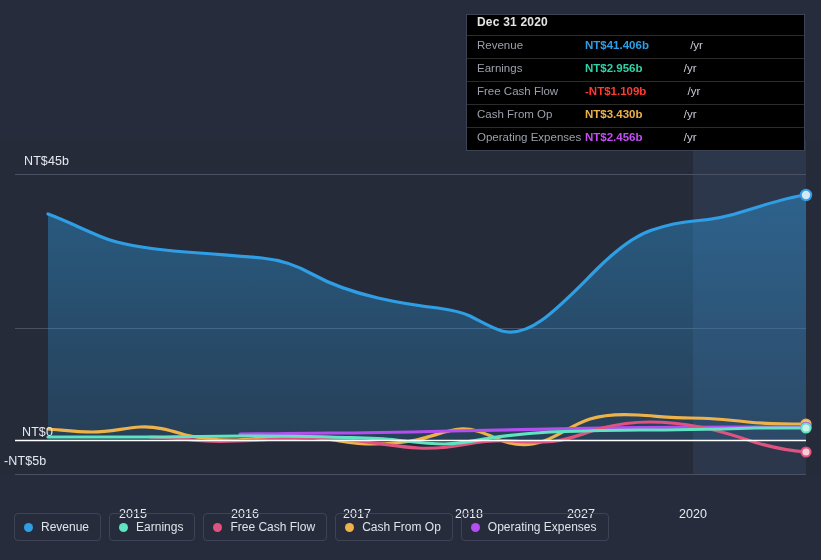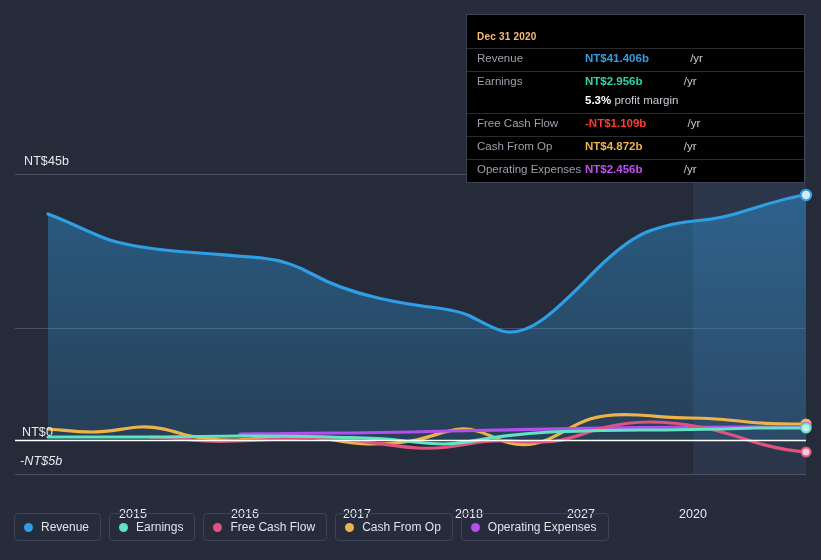--- a/index.html
+++ b/index.html
@@ -19,21 +19,21 @@
 
   .axis-label{
     position:absolute;
     color:#e6e9ef;
     font-size:12.5px;
     letter-spacing:.1px;
     white-space:nowrap;
   }
   .y-label-45{left:24px;top:154px;}
   .y-label-0{left:22px;top:425px;text-align:center;}
-  .y-label-neg5{left:20px;top:454px;font-style:italic;}
+  .y-label-neg5{left:4px;top:454px;}
 
   .x-label{
     position:absolute;
     color:#e6e9ef;
     font-size:12.5px;
     top:507px;
     transform:translateX(-50%);
     white-space:nowrap;
   }
 
@@ -42,24 +42,24 @@
     position:absolute;
     left:466px;top:14px;
     width:339px;
     background:#000;
     border:1px solid #3d4352;
     box-sizing:border-box;
     padding:0;
     z-index:40;
   }
   .tt-title{
-    color:#fdba74;
-    font-size:10px;
+    color:#e5e5e5;
+    font-size:12px;
     font-weight:bold;
-    padding:16px 10px 6px 10px;
+    padding:0 10px 6px 10px;
     letter-spacing:.2px;
   }
   .tt-row{
     display:flex;
     align-items:baseline;
     border-top:1px solid #2b2b2b;
     padding:3px 10px 3px 10px;
     min-height:16px;
   }
   .tt-row.noline{border-top:none;padding-top:0;}
@@ -253,40 +253,33 @@
     </div>
 
     <div class="tt-row">
       <div class="tt-key">Earnings</div>
       <div class="tt-valwrap">
         <span class="tt-val" style="color:#2fd3a8">NT$2.956b</span>
         <span class="tt-unit">/yr</span>
       </div>
     </div>
 
-    <div class="tt-row noline">
-      <div class="tt-key"></div>
-      <div class="tt-sub">
-        <b>5.3%</b>
-        <span>profit margin</span>
-      </div>
-    </div>
 
     <div class="tt-row">
       <div class="tt-key">Free Cash Flow</div>
       <div class="tt-valwrap">
         <span class="tt-val" style="color:#ff3b30">-NT$1.109b</span>
         <span class="tt-unit">/yr</span>
       </div>
     </div>
 
     <div class="tt-row">
       <div class="tt-key">Cash From Op</div>
       <div class="tt-valwrap">
-        <span class="tt-val" style="color:#edb24a">NT$4.872b</span>
+        <span class="tt-val" style="color:#edb24a">NT$3.430b</span>
         <span class="tt-unit">/yr</span>
       </div>
     </div>
 
     <div class="tt-row">
       <div class="tt-key">Operating Expenses</div>
       <div class="tt-valwrap">
         <span class="tt-val" style="color:#c44ef5">NT$2.456b</span>
         <span class="tt-unit">/yr</span>
       </div>

